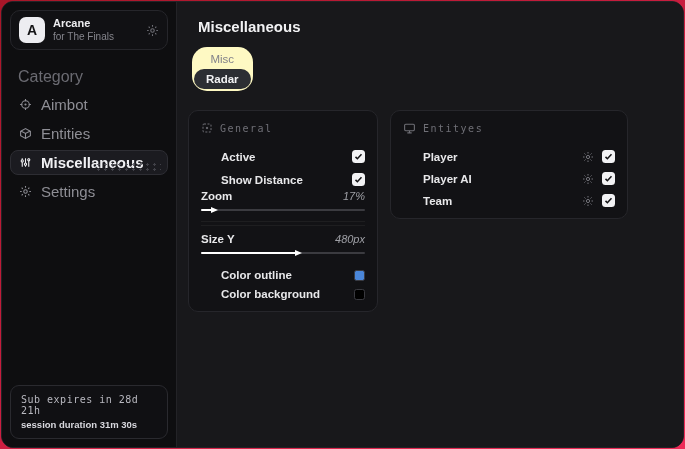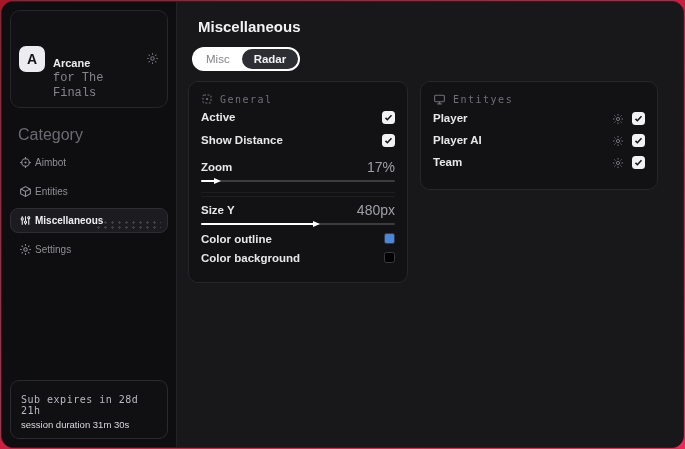--- a/index.html
+++ b/index.html
@@ -12,57 +12,57 @@
     position:absolute; inset:1px; border-radius:12px; overflow:hidden;
     background:#0e0e10; display:flex; border:1px solid #232327;
   }
   
   .sidebar { width:175px; min-width:175px; background:#0e0e10; border-right:1px solid #232327;
     display:flex; flex-direction:column; }
   .brand-card { margin:8px; padding:6px 8px; border:1px solid #26262b; border-radius:10px;
     background:#111114; display:flex; align-items:center; gap:8px; }
   .logo { width:26px; height:26px; border-radius:7px; background:#ededf1; color:#141416;
     font-weight:bold; font-size:14px; display:flex; align-items:center; justify-content:center; }
-  .brand-text { flex:1; line-height:1.25;margin-top:40px; }
+  .brand-text { flex:1; line-height:1.25; }
   .brand-name { font-size:11px; font-weight:bold; color:#ececef; }
-  .brand-sub { font-size:12px; color:#85858c;font-family:Liberation Mono, monospace; }
+  .brand-sub { font-size:10px; color:#85858c; }
   .brand-gear { color:#6f6f76; display:flex; }
   .category { font-size:16px; color:#6b6b72; margin:10px 16px 6px; }
   .nav { display:flex; flex-direction:column; gap:4px; padding:0 8px; }
-  .nav-item { display:flex; align-items:center; gap:3px; height:25px; padding:0 8px;
-    color:#8e8e95; font-size:10px; border:1px solid transparent; border-radius:8px;
+  .nav-item { display:flex; align-items:center; gap:9px; height:25px; padding:0 8px;
+    color:#8e8e95; font-size:15px; border:1px solid transparent; border-radius:8px;
     position:relative; cursor:default; }
   .nav-item svg { flex:0 0 auto; }
   .nav-item.active { background:#1b1b20; border-color:#2d2d33; color:#f0f0f3; font-weight:bold; }
   .nav-item.active .dots { position:absolute; right:6px; bottom:3px; width:66px; height:9px;
     background-image:radial-gradient(circle,#4a4a52 1px,transparent 1.2px);
     background-size:7px 5px; opacity:.8; }
   .spacer { flex:1; }
-  .sub-card { margin:8px; padding:13px 10px 8px; border:1px solid #2a2a2f; border-radius:9px;
+  .sub-card { margin:8px; padding:8px 10px 8px; border:1px solid #2a2a2f; border-radius:9px;
     background:#101013; }
   .sub-line1 { font-family:"DejaVu Sans Mono","Liberation Mono",monospace; font-size:10px;
     color:#b9b9c0; letter-spacing:.5px; }
-  .sub-line2 { font-size:9.5px; font-weight:normal; color:#d9d9df; margin-top:3px; }
+  .sub-line2 { font-size:9.5px; font-weight:bold; color:#d9d9df; margin-top:3px; }
   
   .main { flex:1; background:#18181b; display:flex; flex-direction:column; }
   .page-title { font-size:15px; font-weight:bold; color:#f2f2f4; padding:16px 0 0 21px; }
-  .tabs { display:inline-flex; align-items:center; margin:12px 0 0 15px; background:#ffffff;
-    border-radius:15px; padding:2px; align-self:flex-start; }
+  .tabs { display:inline-flex; align-items:center; margin:12px 0 9px 15px; background:#fef9c3;
+    border-radius:15px; padding:2px; align-self:flex-start;flex-direction:column; }
   .tab { font-size:11.5px; padding:4px 12px; border-radius:13px; color:#83838a; cursor:default; }
   .tab.active { background:#2c2e33; color:#f2f2f4; font-weight:bold; }
   .panels { display:flex; align-items:flex-start; gap:12px; padding:10px 0 0 11px; }
   .panel { background:#121215; border:1px solid #26262b; border-radius:10px; padding:8px 12px 11px; }
-  .panel.general { width:220px; }
+  .panel.general { width:190px; }
   .panel.entities { width:238px; }
   .panel-header { display:flex; align-items:center; gap:7px; color:#6f6f76;
     font-family:"DejaVu Sans Mono","Liberation Mono",monospace; font-size:10px;
     letter-spacing:1.5px; padding:3px 0 6px; }
-  .row { display:flex; align-items:flex-start; justify-content:space-between; height:23px; }
+  .row { display:flex; align-items:flex-end; justify-content:space-between; height:23px;margin-left:20px; }
   .row-label { font-size:11.5px; font-weight:bold; color:#e8e8ea; }
-  .row-value { font-size:14px; color:#9fa0a6; }
+  .row-value { font-size:11px; color:#9fa0a6;font-style:italic; }
   .checkbox { width:13px; height:13px; border-radius:3.5px; background:#f2f2f4;
     display:flex; align-items:center; justify-content:center; cursor:default; }
   .slider-group { padding:1px 0 4px; }
   .slider-head { display:flex; align-items:center; justify-content:space-between; height:18px; }
   .slider { position:relative; height:10px; cursor:default; }
   .slider-track { position:absolute; left:0; right:0; top:4px; height:2px; background:#3b3b40;
     border-radius:1px; }
   .slider-fill { position:absolute; left:0; top:4px; height:2px; background:#ffffff;
     border-radius:1px; }
   .slider-fill::after { content:""; position:absolute; right:-6px; top:-2.5px; width:0; height:0;

